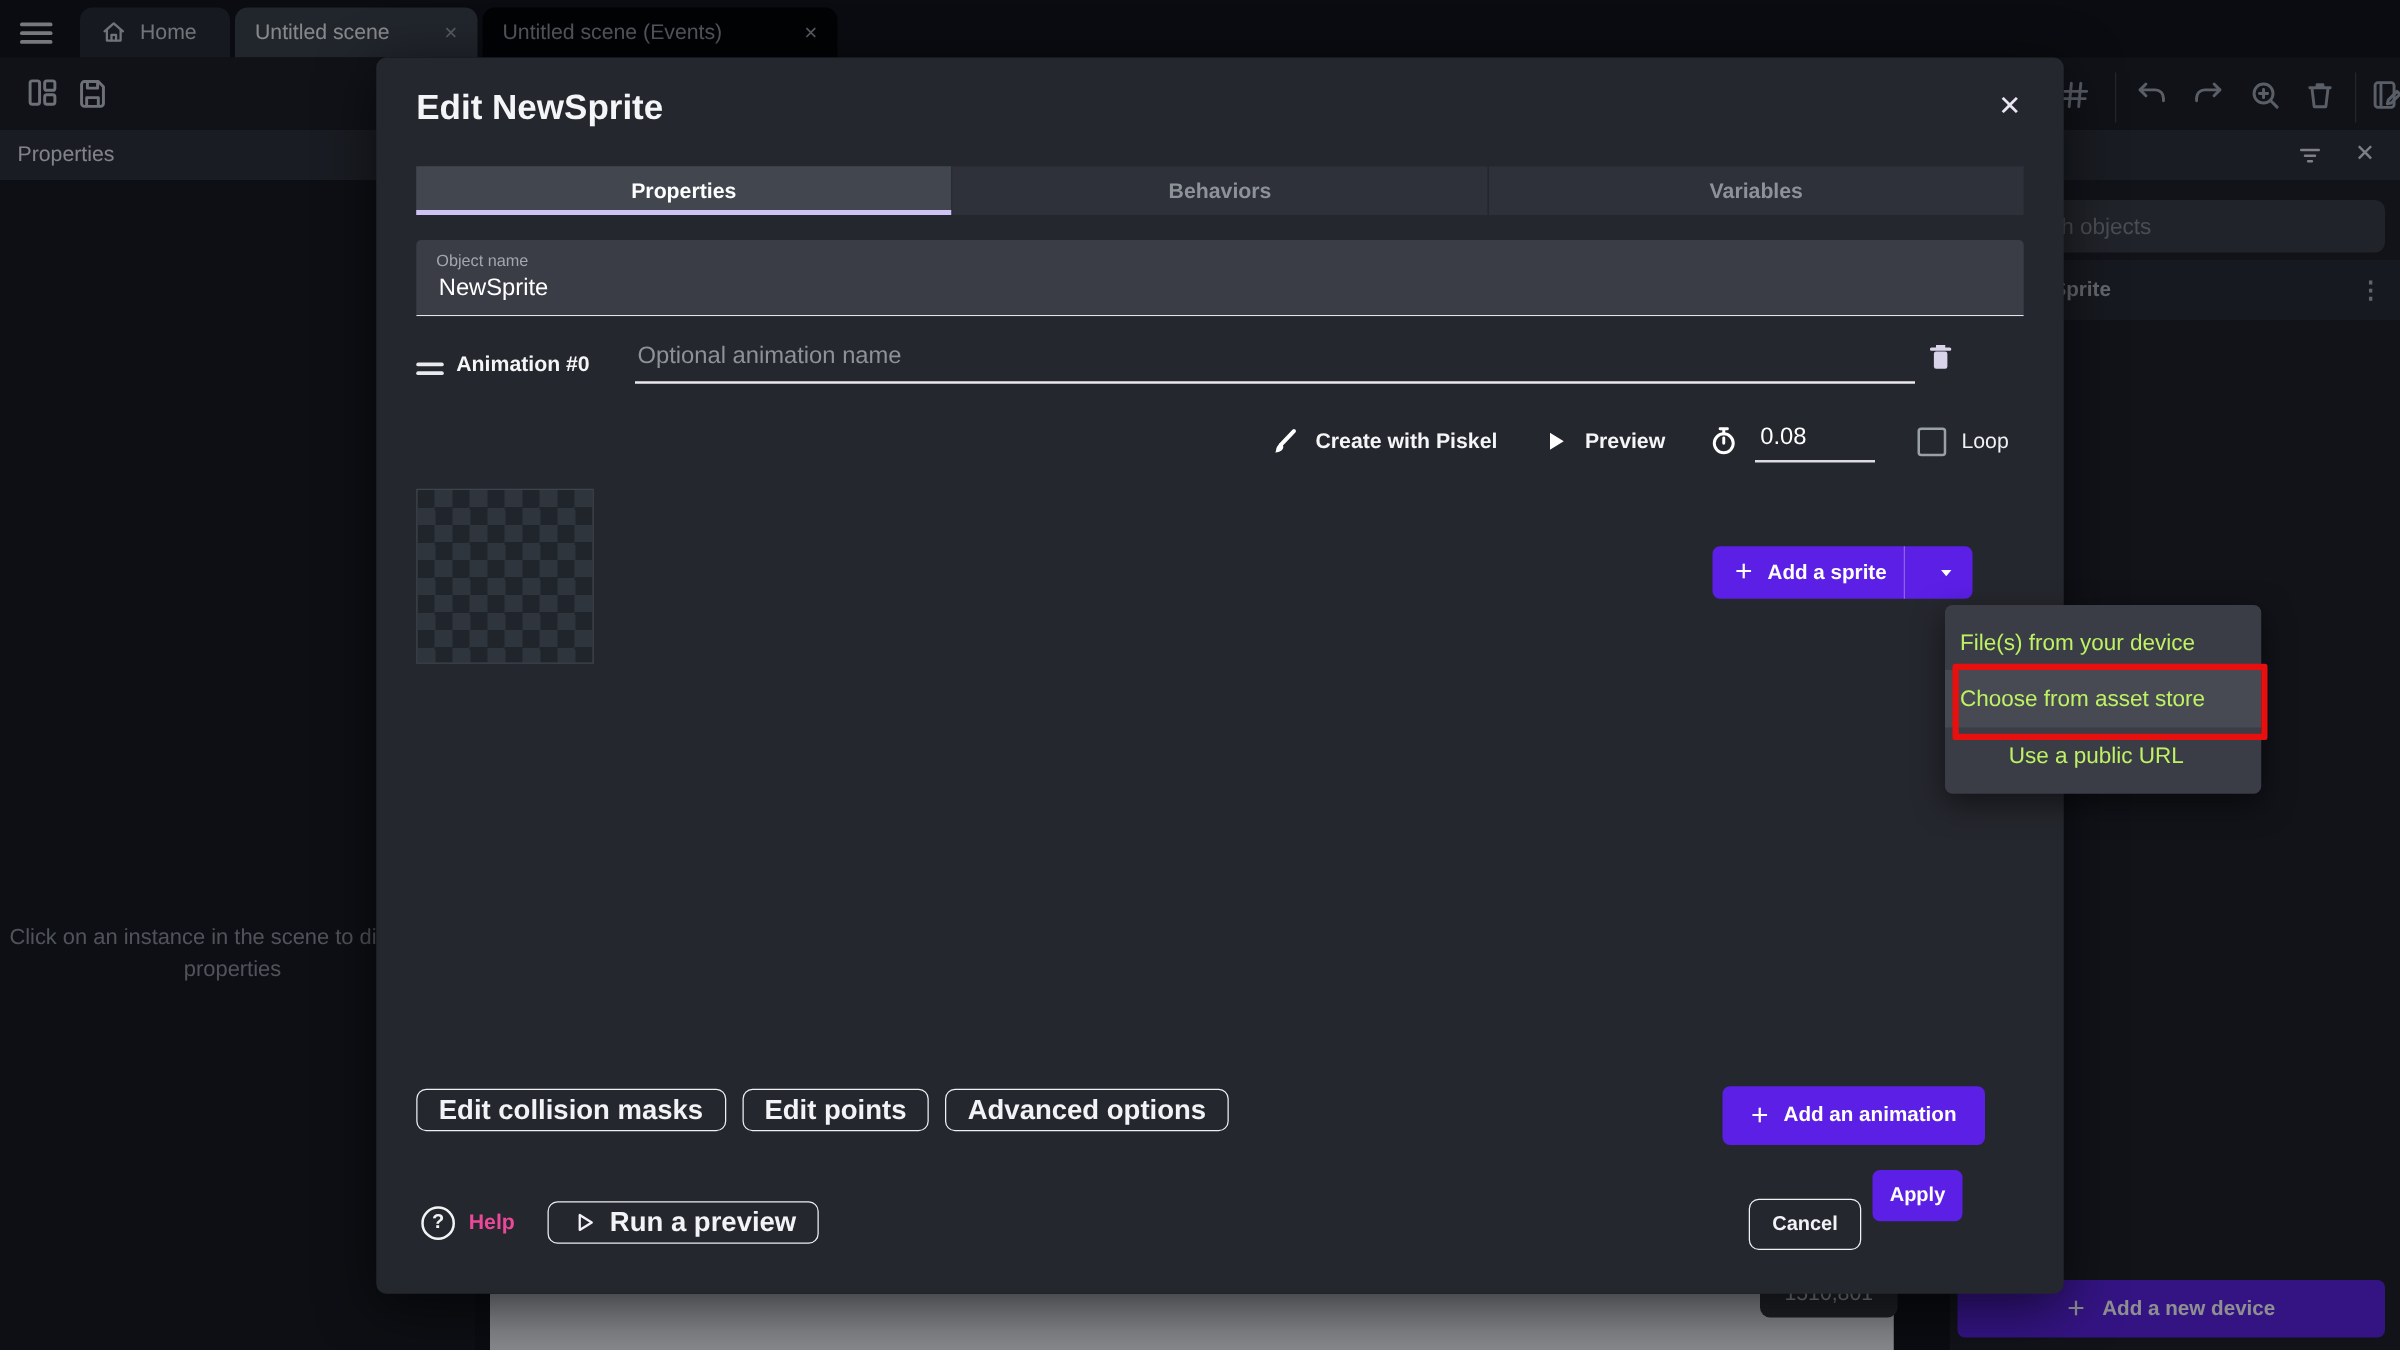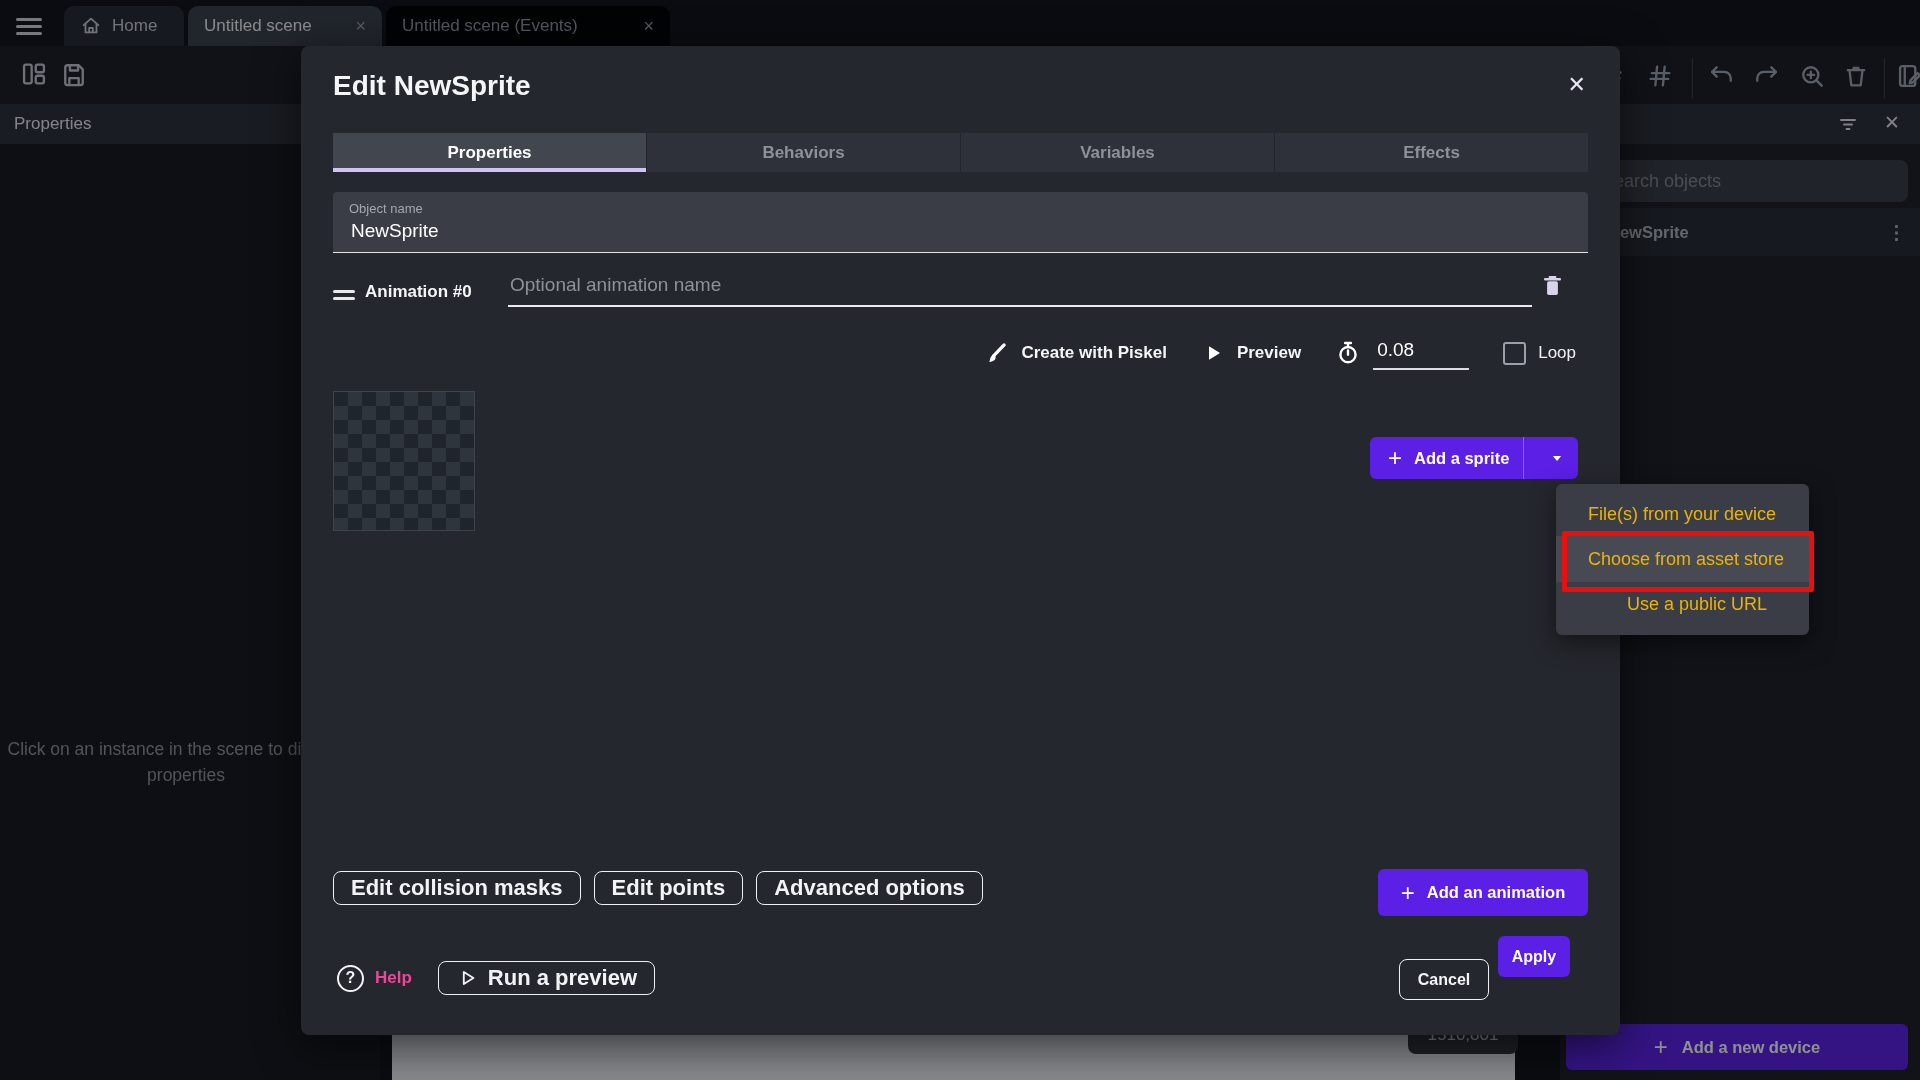--- a/index.html
+++ b/index.html
@@ -50,21 +50,21 @@
     font-size:19px;font-weight:700;cursor:pointer;}
   .add-object-btn{position:absolute;left:1566px;top:1024px;width:342px;height:46px;border-radius:6px;
     background:#5b1fe6;display:flex;align-items:center;justify-content:center;gap:14px;color:#fff;
     font-weight:700;font-size:16.5px;cursor:pointer;}
   .plus-glyph{font-size:24px;font-weight:400;line-height:1;}
 
   .backdrop{position:absolute;inset:0;background:rgba(5,6,10,0.45);z-index:5;}
 
   
   .dialog{position:absolute;left:301px;top:46px;width:1319px;height:989px;background:#25272e;
-    border-radius:8px;box-shadow:0 10px 44px rgba(0,0,0,.6);z-index:10;}
+    border-radius:8px;box-shadow:0 10px 44px rgba(0,0,0,.6);z-index:10;padding-left:31px;}
   .dlg-title{position:absolute;left:32px;top:24px;font-size:28px;font-weight:800;color:#f4f5f7;}
   .dlg-close{position:absolute;right:34px;top:26px;font-size:22px;color:#e9e7f3;cursor:pointer;}
   .dlg-tabs{position:absolute;left:32px;top:87px;right:32px;height:39px;display:flex;background:#2e313a;}
   .dlg-tab{flex:1;display:flex;align-items:center;justify-content:center;font-size:17px;font-weight:700;
     color:#8d9198;border-right:1px solid #23252c;position:relative;cursor:pointer;}
   .dlg-tab:last-child{border-right:none;}
   .dlg-tab.active{background:#42464f;color:#fff;}
   .dlg-tab.active::after{content:"";position:absolute;left:0;right:0;bottom:0;height:4px;background:#cfc3f4;}
 
   .objname{position:absolute;left:32px;top:146px;right:32px;height:60px;background:#3a3d46;
@@ -112,21 +112,21 @@
     align-items:center;justify-content:center;font-size:16px;font-weight:700;color:#f2f3f5;box-sizing:border-box;}
   .help-lbl{font-size:17px;font-weight:700;color:#ec4899;}
   .cancel-btn{position:absolute;left:1098px;top:913px;width:90px;height:41px;justify-content:center;
     padding:0;font-size:16px;}
   .apply-btn{position:absolute;left:1197px;top:890px;width:72px;height:41px;justify-content:center;font-size:16px;}
 
   
   .dropdown{position:absolute;left:1556px;top:484px;width:253px;height:151px;background:#3a3d45;
     border-radius:6px;box-shadow:0 8px 24px rgba(0,0,0,.5);z-index:20;}
   .menu-item{position:absolute;left:0;right:0;height:38px;display:flex;align-items:center;
-    padding-left:32px;box-sizing:border-box;font-size:18px;color:#eab308;cursor:pointer;}
+    padding-left:12px;box-sizing:border-box;font-size:18px;color:#bef264;cursor:pointer;}
   .mi-0{top:11px;}
   .mi-1{top:52px;height:46px;background:#474a52;}
   .mi-2{top:101px;margin-left:39px;}
   .red-box{position:absolute;left:1562px;top:531px;width:242px;height:51px;border:5px solid #e8100f;
     border-radius:2px;z-index:21;pointer-events:none;}
 </style>
 </head>
 <body>
 
 <div class="screen">
@@ -250,21 +250,20 @@
   <div class="backdrop"></div>
 
   <div class="dialog">
     <div class="dlg-title">Edit NewSprite</div>
     <div class="dlg-close">✕</div>
 
     <div class="dlg-tabs">
       <div class="dlg-tab active">Properties</div>
       <div class="dlg-tab">Behaviors</div>
       <div class="dlg-tab">Variables</div>
-      <div class="dlg-tab">Effects</div>
     </div>
 
     <div class="objname">
       <div class="objname-label">Object name</div>
       <input class="objname-input" value="NewSprite" style="">
     </div>
 
     <div class="drag-handle">
         <i></i>
         <i></i>

